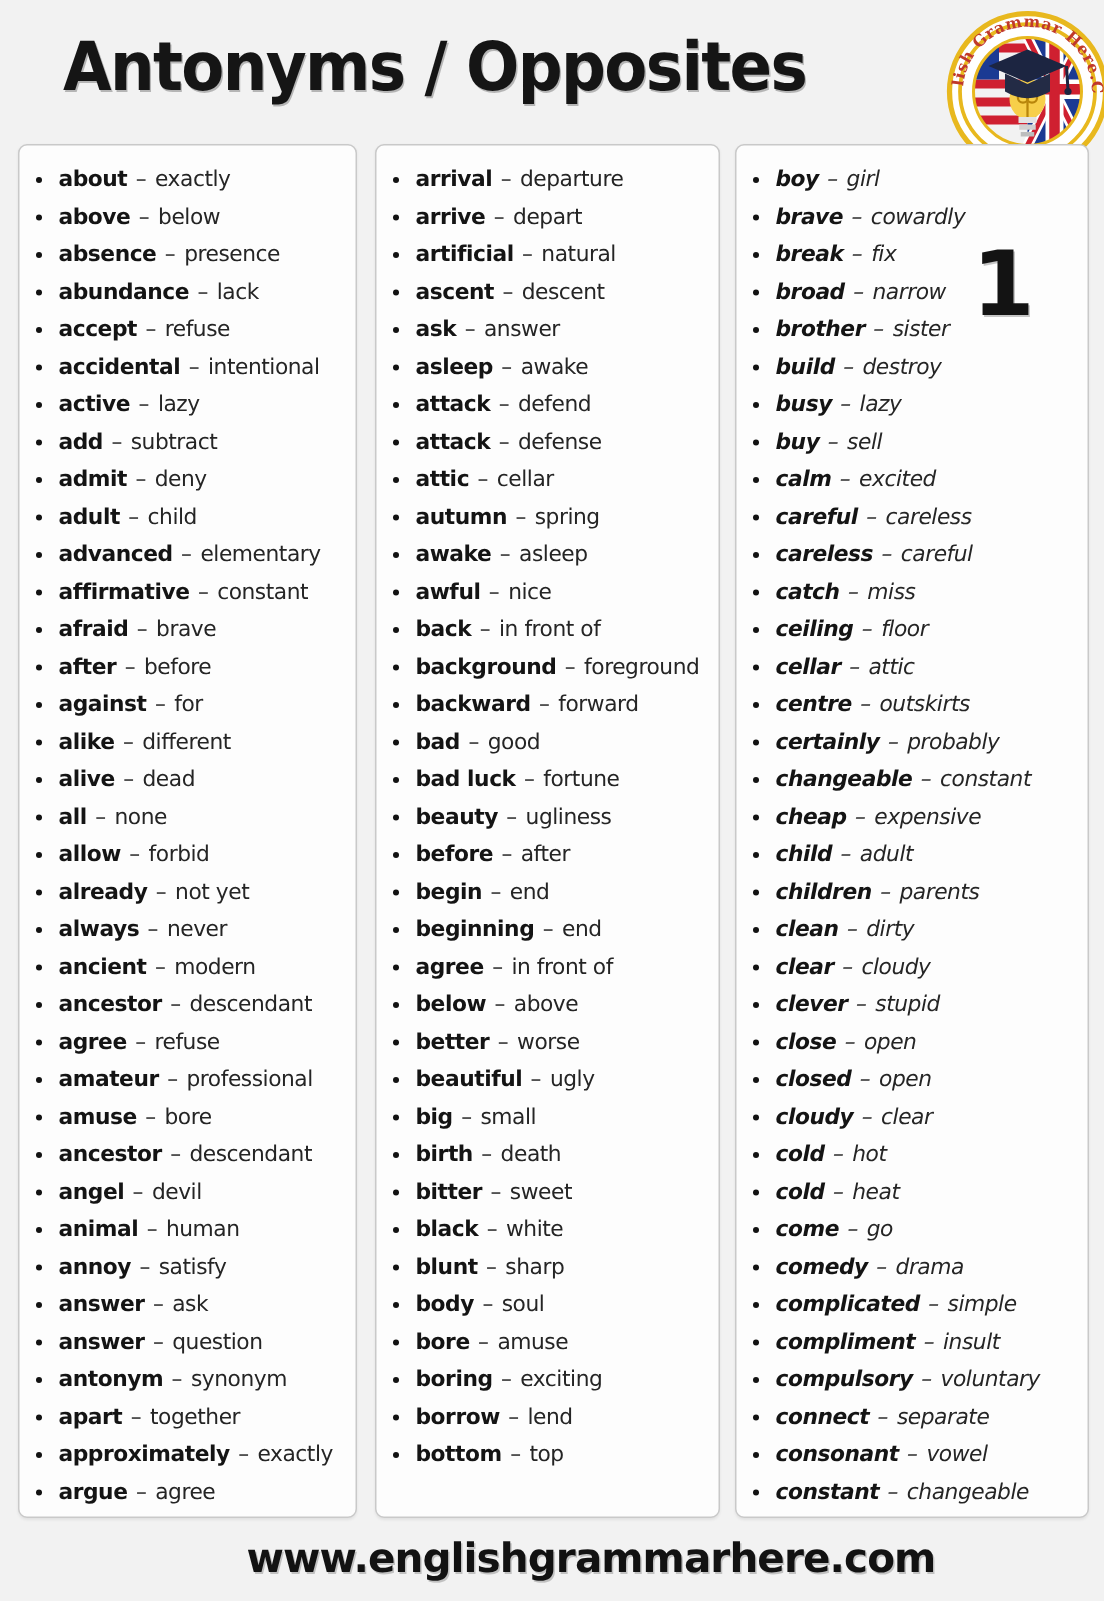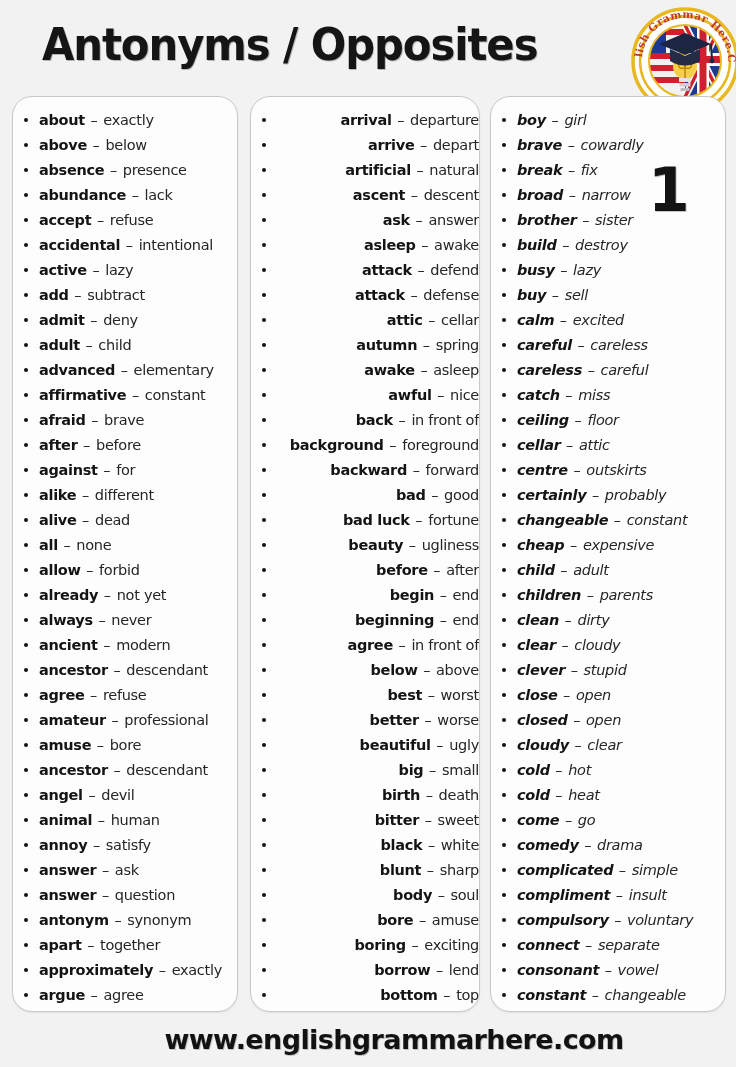--- a/index.html
+++ b/index.html
@@ -70,27 +70,27 @@
     top: 96px;
     width: 736px;
     height: 918px;
   }
   .col-box {
     position: absolute;
     top: 0;
     height: 916px;
     background: #fdfdfd;
     border: 1px solid #c9c9c9;
-    border-radius: 20px;
+    border-radius: 6px;
     box-sizing: border-box;
     box-shadow: 0 1px 2px rgba(0,0,0,0.07);
     overflow: hidden;
   }
   .col-1 { left: 12px;  width: 226px; }
-  .col-2 { left: 250px; width: 230px; text-align: right; }
+  .col-2 { left: 250px; width: 230px; }
   .col-3 { left: 490px; width: 236px; font-style: italic; }
 
   .word-list {
     list-style: none;
     margin: 0;
     padding: 10px 0 0 0;
   }
   .word-item {
     display: block;
     position: relative;
@@ -294,21 +294,20 @@
         <div class="word-item"><span class="w-word">background</span><span class="w-dash"> – </span><span class="w-opp">foreground</span></div>
         <div class="word-item"><span class="w-word">backward</span><span class="w-dash"> – </span><span class="w-opp">forward</span></div>
         <div class="word-item"><span class="w-word">bad</span><span class="w-dash"> – </span><span class="w-opp">good</span></div>
         <div class="word-item"><span class="w-word">bad luck</span><span class="w-dash"> – </span><span class="w-opp">fortune</span></div>
         <div class="word-item"><span class="w-word">beauty</span><span class="w-dash"> – </span><span class="w-opp">ugliness</span></div>
         <div class="word-item"><span class="w-word">before</span><span class="w-dash"> – </span><span class="w-opp">after</span></div>
         <div class="word-item"><span class="w-word">begin</span><span class="w-dash"> – </span><span class="w-opp">end</span></div>
         <div class="word-item"><span class="w-word">beginning</span><span class="w-dash"> – </span><span class="w-opp">end</span></div>
         <div class="word-item"><span class="w-word">agree</span><span class="w-dash"> – </span><span class="w-opp">in front of</span></div>
         <div class="word-item"><span class="w-word">below</span><span class="w-dash"> – </span><span class="w-opp">above</span></div>
-        <div class="word-item"><span class="w-word">best</span><span class="w-dash"> – </span><span class="w-opp">worst</span></div>
         <div class="word-item"><span class="w-word">better</span><span class="w-dash"> – </span><span class="w-opp">worse</span></div>
         <div class="word-item"><span class="w-word">beautiful</span><span class="w-dash"> – </span><span class="w-opp">ugly</span></div>
         <div class="word-item"><span class="w-word">big</span><span class="w-dash"> – </span><span class="w-opp">small</span></div>
         <div class="word-item"><span class="w-word">birth</span><span class="w-dash"> – </span><span class="w-opp">death</span></div>
         <div class="word-item"><span class="w-word">bitter</span><span class="w-dash"> – </span><span class="w-opp">sweet</span></div>
         <div class="word-item"><span class="w-word">black</span><span class="w-dash"> – </span><span class="w-opp">white</span></div>
         <div class="word-item"><span class="w-word">blunt</span><span class="w-dash"> – </span><span class="w-opp">sharp</span></div>
         <div class="word-item"><span class="w-word">body</span><span class="w-dash"> – </span><span class="w-opp">soul</span></div>
         <div class="word-item"><span class="w-word">bore</span><span class="w-dash"> – </span><span class="w-opp">amuse</span></div>
         <div class="word-item"><span class="w-word">boring</span><span class="w-dash"> – </span><span class="w-opp">exciting</span></div>

